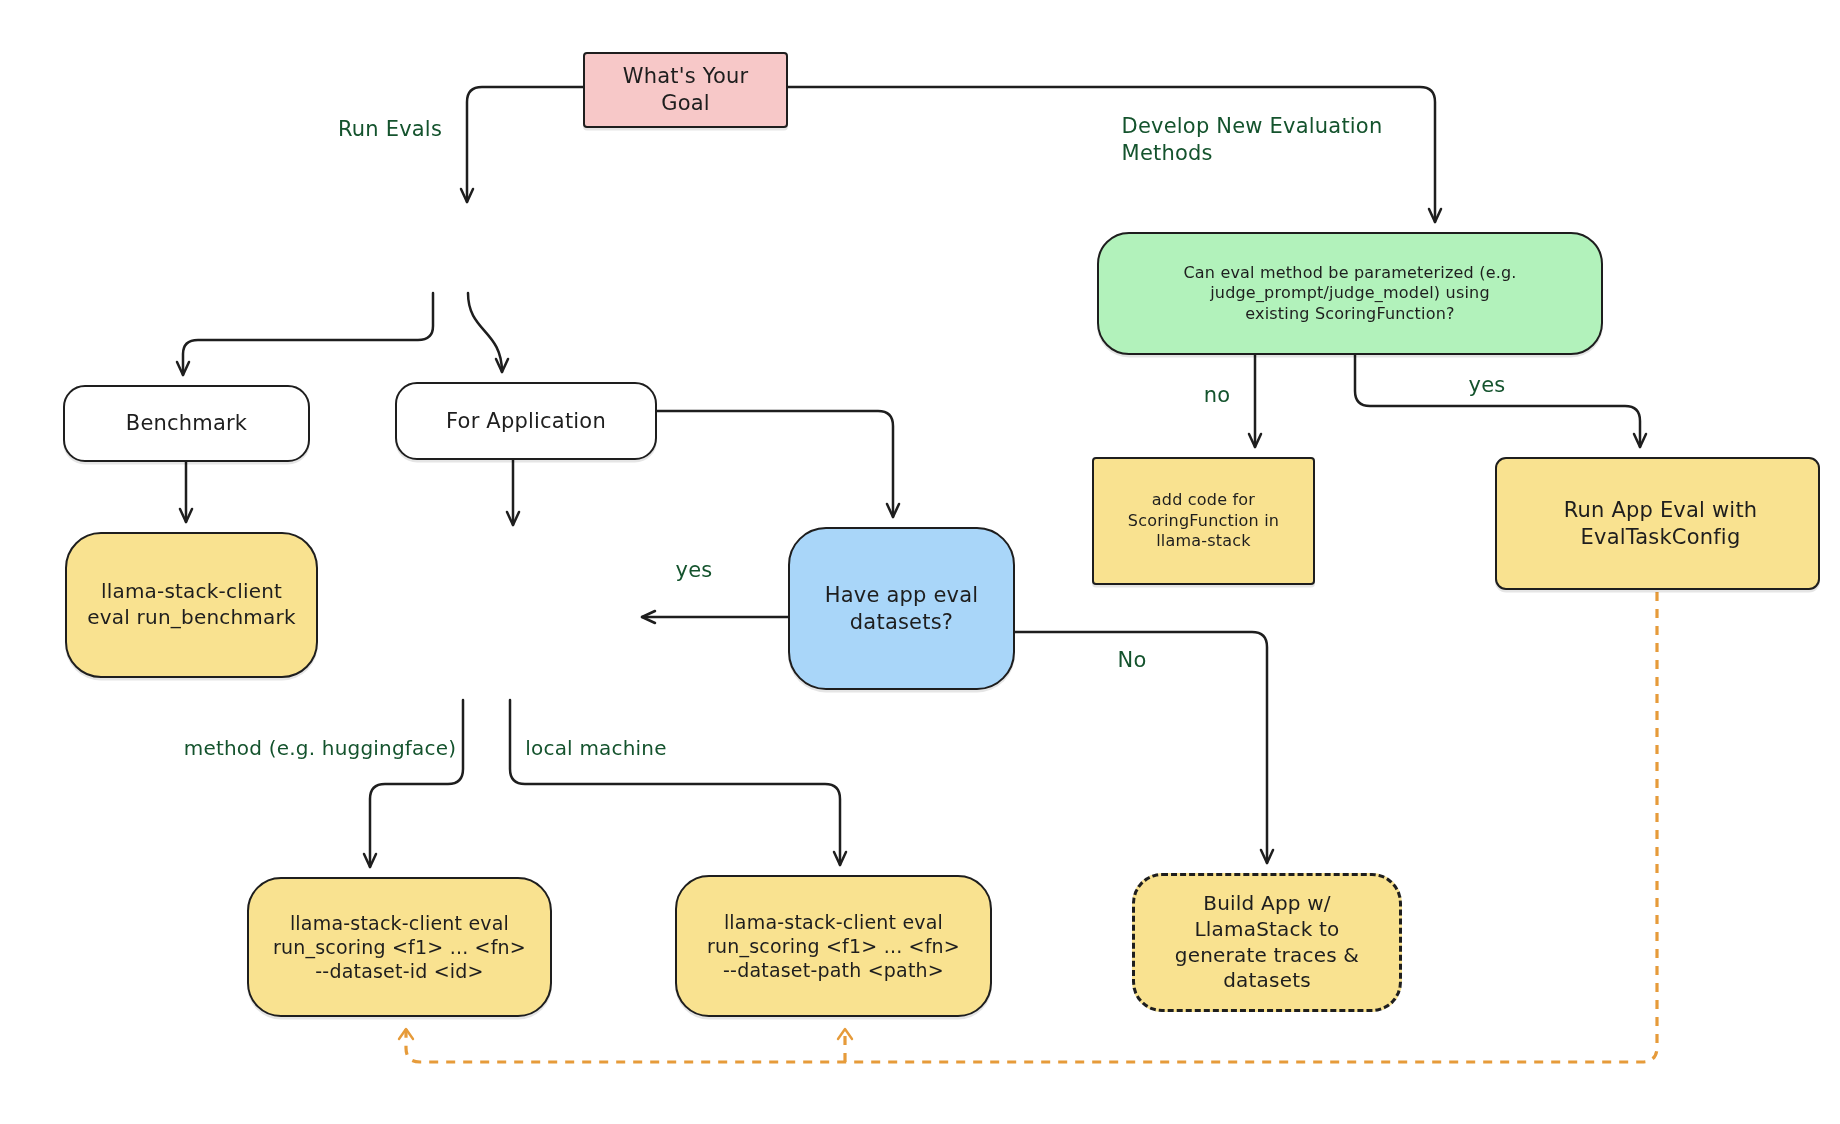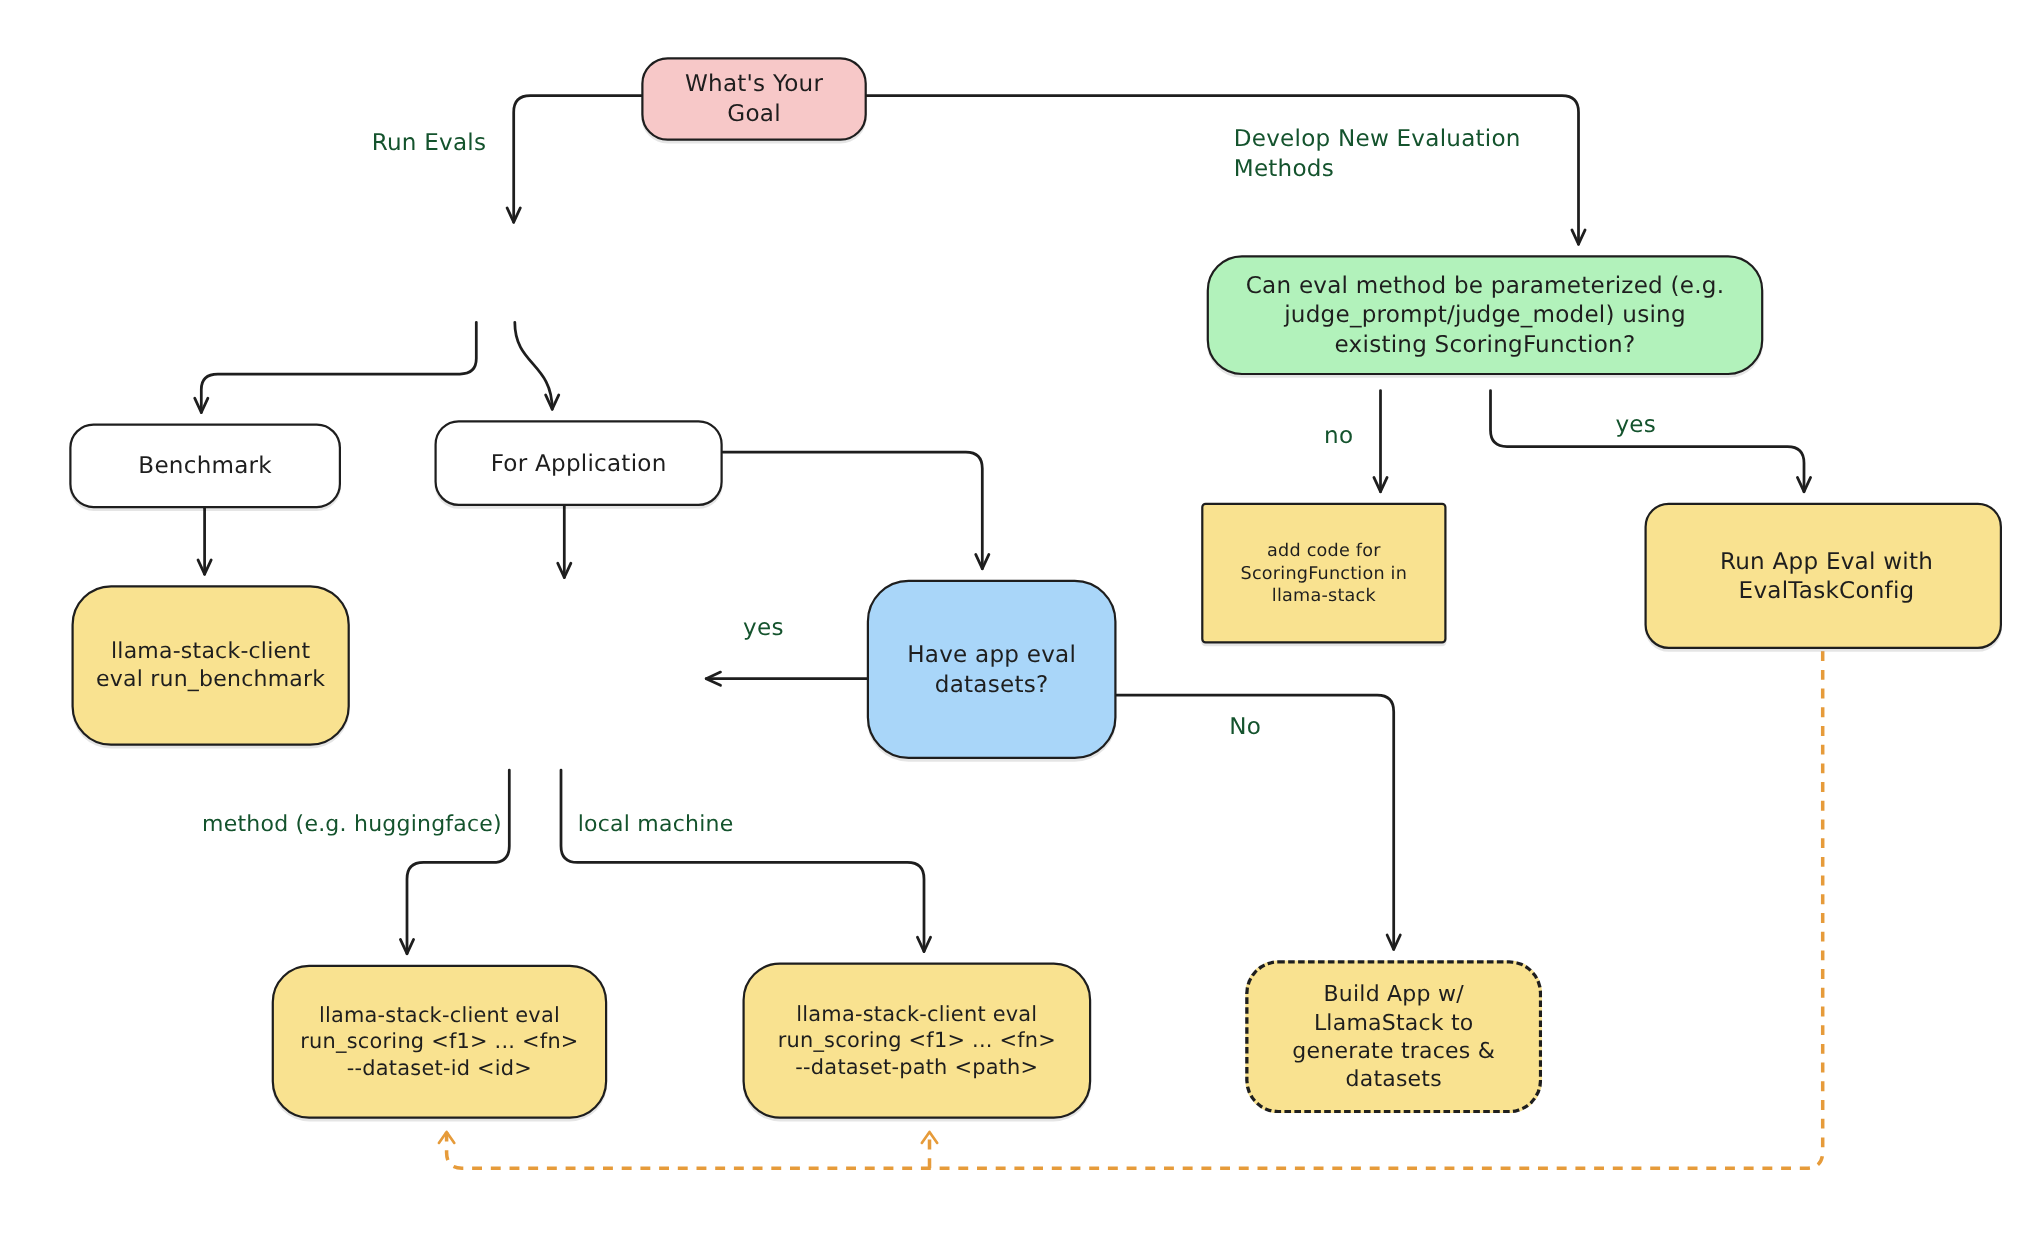--- a/index.html
+++ b/index.html
@@ -57,44 +57,44 @@
       <path d="M 1355 355 L 1355 391 Q 1355 406 1370 406 L 1625 406 Q 1640 406 1640 421 L 1640 447" marker-end="url(#ah-black)"></path>
       <path d="M 463 700 L 463 769 Q 463 784 448 784 L 385 784 Q 370 784 370 799 L 370 867" marker-end="url(#ah-black)"></path>
       <path d="M 510 700 L 510 769 Q 510 784 525 784 L 825 784 Q 840 784 840 799 L 840 865" marker-end="url(#ah-black)"></path>
     </g>
     <g fill="none" stroke="#e69b3a" stroke-width="3.2" stroke-dasharray="9 8">
       <path d="M 1657 592 L 1657 1047 Q 1657 1062 1642 1062 L 420 1062 Q 406 1062 406 1048 L 406 1029" marker-end="url(#ah-orange)"></path>
       <path d="M 845 1062 L 845 1029" marker-end="url(#ah-orange)"></path>
     </g>
   </svg>
 
-  <div class="node pink" style="left:583px;top:52px;width:205px;height:76px;border-radius:24px;">What's Your
+  <div class="node pink" style="left:583px;top:52px;width:205px;height:76px;border-radius:4px;">What's Your
 Goal</div>
 
 
-  <div class="node green" style="left:1097px;top:232px;width:506px;height:109px;border-radius:32px;font-size:21px;">Can eval method be parameterized (e.g.
+  <div class="node green" style="left:1097px;top:232px;width:506px;height:123px;border-radius:32px;font-size:16px;">Can eval method be parameterized (e.g.
 judge_prompt/judge_model) using
 existing ScoringFunction?</div>
 
   <div class="node white" style="left:63px;top:385px;width:247px;height:77px;border-radius:22px;">Benchmark</div>
 
   <div class="node white" style="left:395px;top:382px;width:262px;height:78px;border-radius:22px;">For Application</div>
 
   <div class="node yellow" style="left:65px;top:532px;width:253px;height:146px;border-radius:36px;font-size:20px;">llama-stack-client
 eval run_benchmark</div>
 
 
   <div class="node blue" style="left:788px;top:527px;width:227px;height:163px;border-radius:38px;">Have app eval
 datasets?</div>
 
   <div class="node yellow" style="left:1092px;top:457px;width:223px;height:128px;border-radius:4px;font-size:16px;">add code for
 ScoringFunction in
 llama-stack</div>
 
-  <div class="node yellow" style="left:1495px;top:457px;width:325px;height:133px;border-radius:22px;padding-left:14px;">Run App Eval with
+  <div class="node yellow" style="left:1495px;top:457px;width:325px;height:133px;border-radius:11px;padding-left:14px;">Run App Eval with
 EvalTaskConfig</div>
 
   <div class="node yellow code" style="left:247px;top:877px;width:305px;height:140px;border-radius:34px;">llama-stack-client eval
 run_scoring &lt;f1&gt; ... &lt;fn&gt;
 --dataset-id &lt;id&gt;</div>
 
   <div class="node yellow code" style="left:675px;top:875px;width:317px;height:142px;border-radius:34px;">llama-stack-client eval
 run_scoring &lt;f1&gt; ... &lt;fn&gt;
 --dataset-path &lt;path&gt;</div>
 

